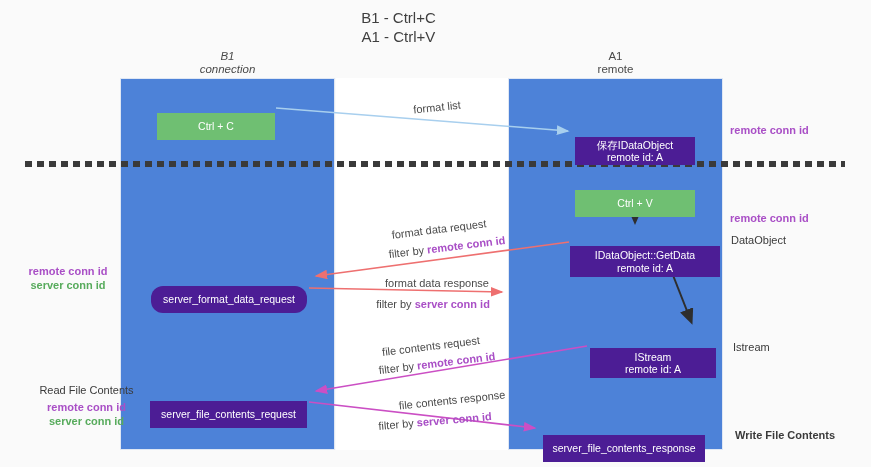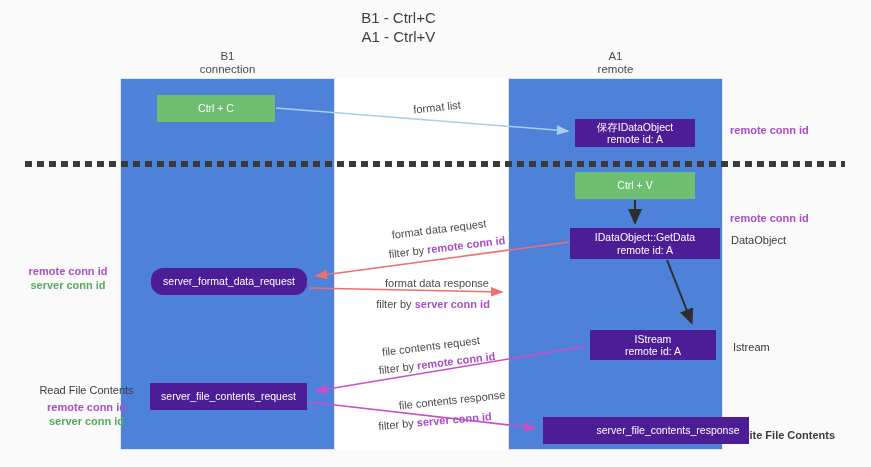--- a/index.html
+++ b/index.html
@@ -33,20 +33,21 @@
   .lane.right{left:508px;}
   .divider{
     position:absolute;left:25px;top:161px;width:820px;height:6px;
     background:repeating-linear-gradient(90deg,#3a3a3a 0 7px,transparent 7px 12px);
   }
   .box{
     position:absolute;display:flex;flex-direction:column;
     align-items:center;justify-content:center;
     color:#ffffff;font-size:10.5px;line-height:12.5px;text-align:center;
     z-index:4;
+    margin-top:18px;
   }
   .box.green{background:#6fbf72;}
   .box.orange{background:#4c1d95;}
   svg.arrows{position:absolute;left:0;top:0;z-index:3;}
   .side-label{position:absolute;font-size:11px;line-height:14px;}
   .purple{color:#a94fc6;font-weight:bold;}
   .greenlbl{color:#57ab5c;font-weight:bold;}
   .dark{color:#3a3a3a;}
   .mid-label{
     position:absolute;font-size:11px;color:#4a4a4a;
@@ -61,21 +62,21 @@
 
 <div class="stage">
 
   <div class="mid-gap"></div>
 
   <div class="title">
     <div>B1 - Ctrl+C</div>
     <div>A1 - Ctrl+V</div>
   </div>
 
-  <div class="lane-header" style="left:120px;">
+  <div class="lane-header" style="left:120px;font-style:italic;">
     <div>B1</div>
     <div>connection</div>
   </div>
   <div class="lane-header" style="left:508px;">
     <div>A1</div>
     <div>remote</div>
   </div>
 
   <div class="lane left"></div>
   <div class="lane right"></div>
@@ -131,21 +132,21 @@
 
   <div class="box orange" style="left:590px;top:330px;width:126px;height:30px;">
     <div>IStream</div>
     <div>remote id: A</div>
   </div>
 
   <div class="box orange" style="left:150px;top:383px;width:157px;height:27px;">
     <div>server_file_contents_request</div>
   </div>
 
-  <div class="box orange" style="left:543px;top:417px;width:162px;height:27px;padding-left:44px;">
+  <div class="box orange" style="left:543px;top:417px;width:162px;height:27px;">
     <div>server_file_contents_response</div>
   </div>
 
   <div class="side-label purple" style="left:730px;top:123px;">remote conn id</div>
   <div class="side-label purple" style="left:730px;top:211px;">remote conn id</div>
   <div class="side-label dark" style="left:731px;top:233px;">DataObject</div>
   <div class="side-label dark" style="left:733px;top:340px;">Istream</div>
   <div class="side-label dark" style="left:735px;top:428px;font-weight:bold;">Write File Contents</div>
 
   <div class="side-label" style="left:18px;top:264px;width:100px;text-align:center;">

